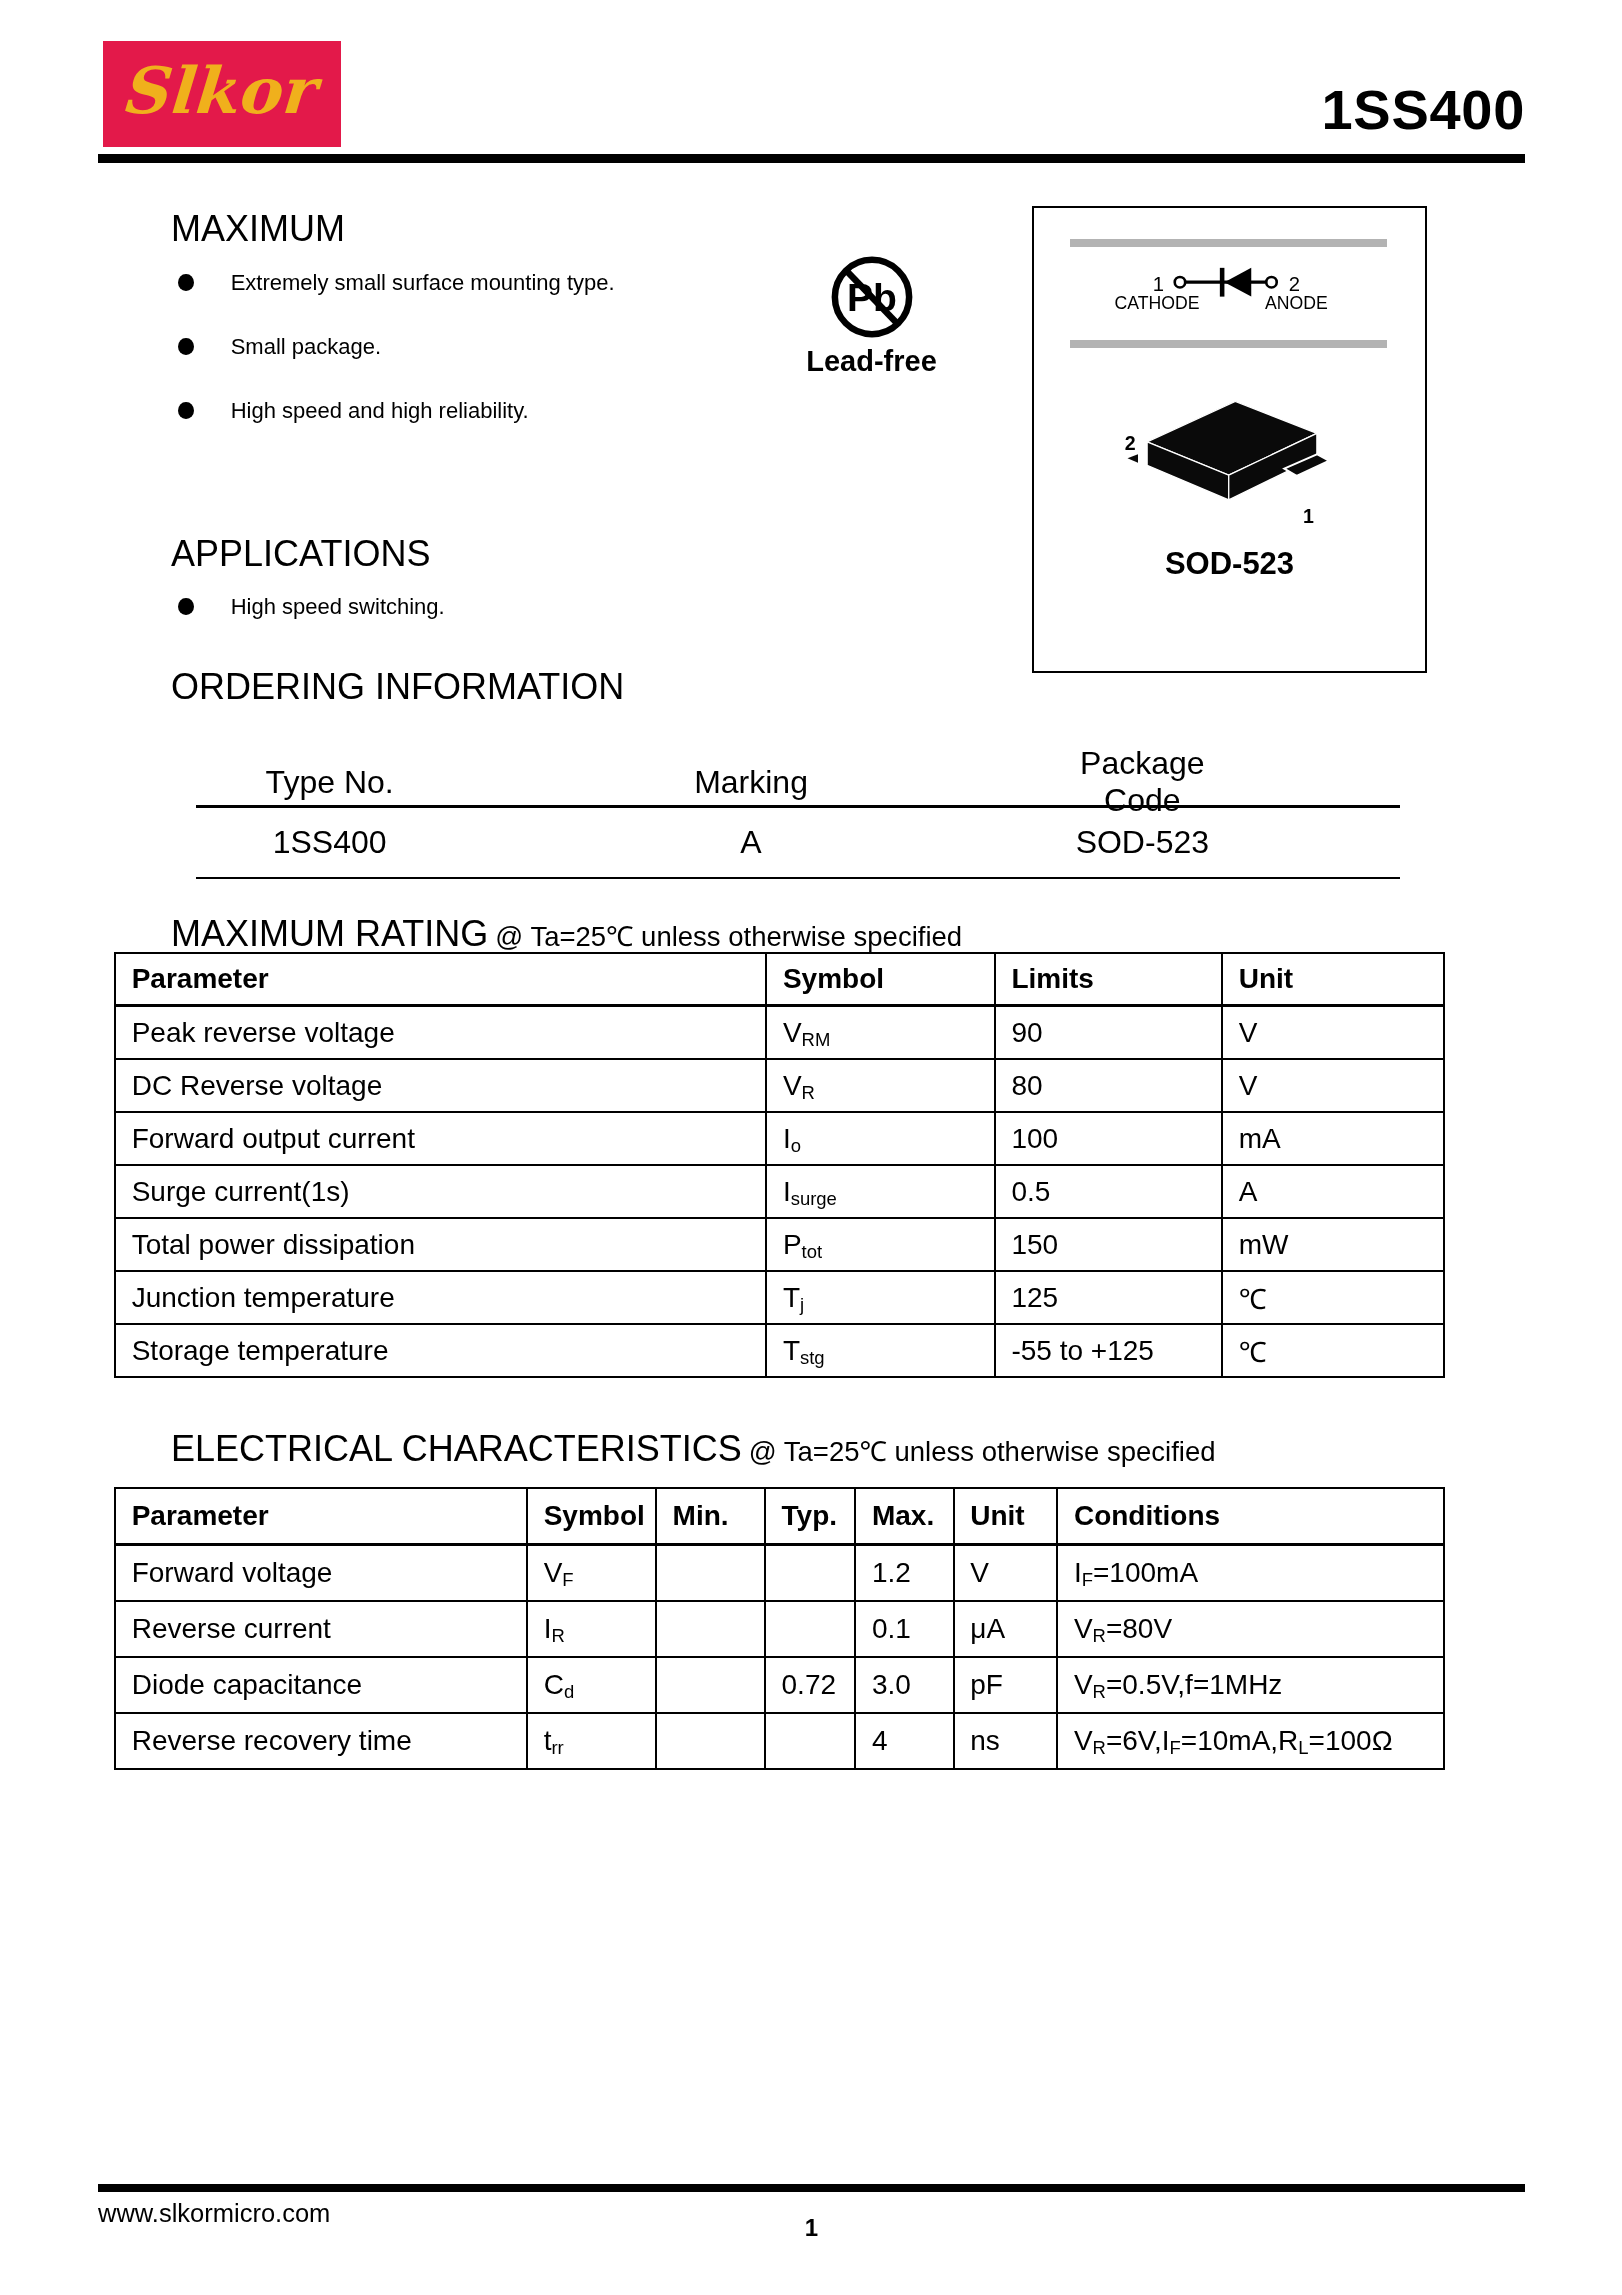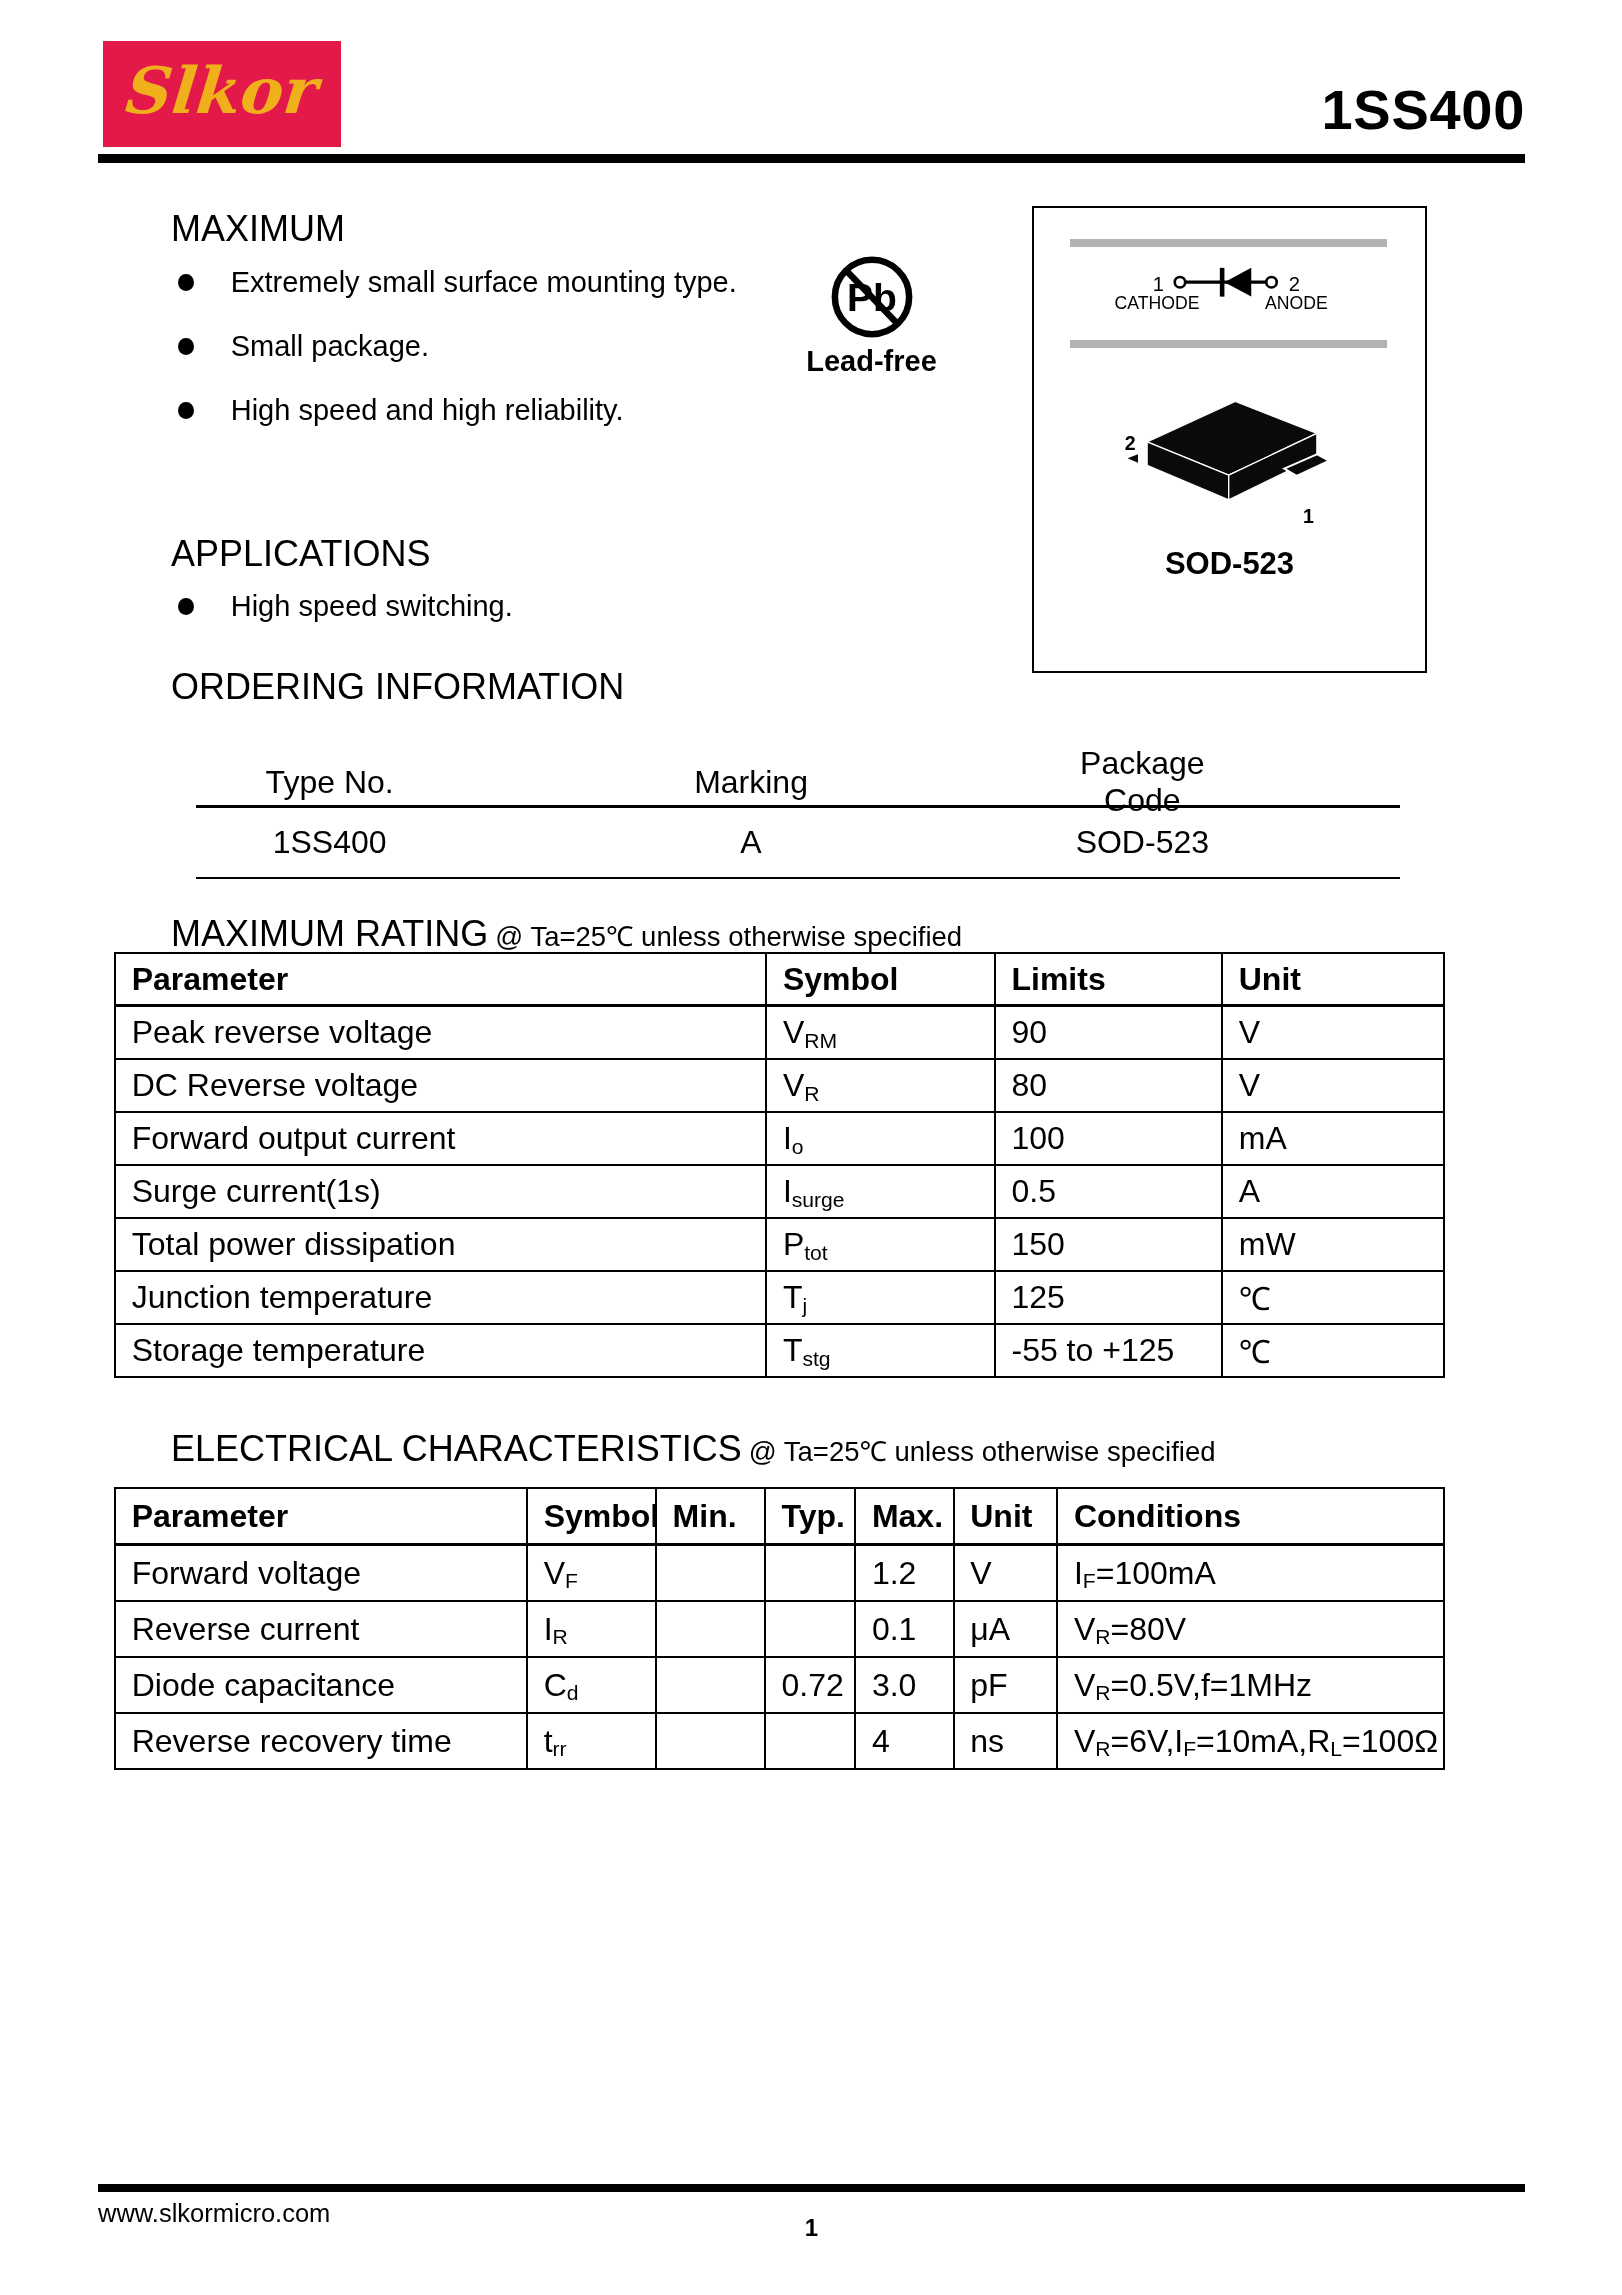--- a/index.html
+++ b/index.html
@@ -20,21 +20,21 @@
   .doc-title {
     position:absolute; right:98px; top:77px; font-size:56px; font-weight:bold;
     letter-spacing:0.7px;
   }
   .rule-top { position:absolute; left:98px; top:154px; width:1427px; height:8.5px; background:#000; }
   
   .sec-heading { position:absolute; left:171px; font-size:36px; font-weight:400; white-space:nowrap; }
   .heading-cond { font-size:27.5px; margin-left:7px; }
   
   .blist { position:absolute; left:178px; margin:0; padding:0; list-style:none; }
-  .blist li { display:flex; align-items:center; height:31px; margin-bottom:33px; font-size:29px; }
+  .blist li { display:flex; align-items:center; height:31px; margin-bottom:33px; font-size:22px; }
   .bullet-dot { width:15.7px; height:17px; background:#000; border-radius:50%; margin-right:37px; flex:none; }
   
   .leadfree { position:absolute; left:793px; top:254px; width:157px; text-align:center; }
   .leadfree svg { display:block; margin:0 auto; }
   .leadfree-label { font-size:29px; margin-top:5px;font-weight:bold; }
   
   .pkg-panel {
     position:absolute; left:1032px; top:206px; width:395px; height:467px;
     border:2px solid #000; box-sizing:border-box;
   }
@@ -47,21 +47,21 @@
   .otable { position:absolute; left:196px; top:745px; width:1204px; font-size:32px; }
   .orow { display:grid; grid-template-columns:22.2% 47.8% 17.2% 12.8%; align-items:center; }
   .orow div { text-align:center; }
   .ohead { height:60px; }
   .odata { height:69px; }
   .orule1 { border-top:3.3px solid #000; }
   .orule2 { border-top:2.6px solid #000; }
   
   table.dtable {
     position:absolute; border-collapse:collapse; table-layout:fixed;
-    border:2.6px solid #000; font-size:32px;
+    border:2.6px solid #000; font-size:28px;
   }
   table.dtable th, table.dtable td {
     border:2px solid #000; text-align:left; vertical-align:middle;
     padding:0 0 0 15.7px; overflow:hidden; white-space:nowrap;
   }
   table.dtable th { font-weight:bold; border-bottom:3.3px solid #000; }
   .mr-table { left:114px; top:952px; width:1331px; }
   .mr-table th { height:50px; } .mr-table td { height:51px; }
   .ec-table { left:114px; top:1487px; width:1331px; }
   .ec-table th { height:54px; } .ec-table td { height:54px; }

